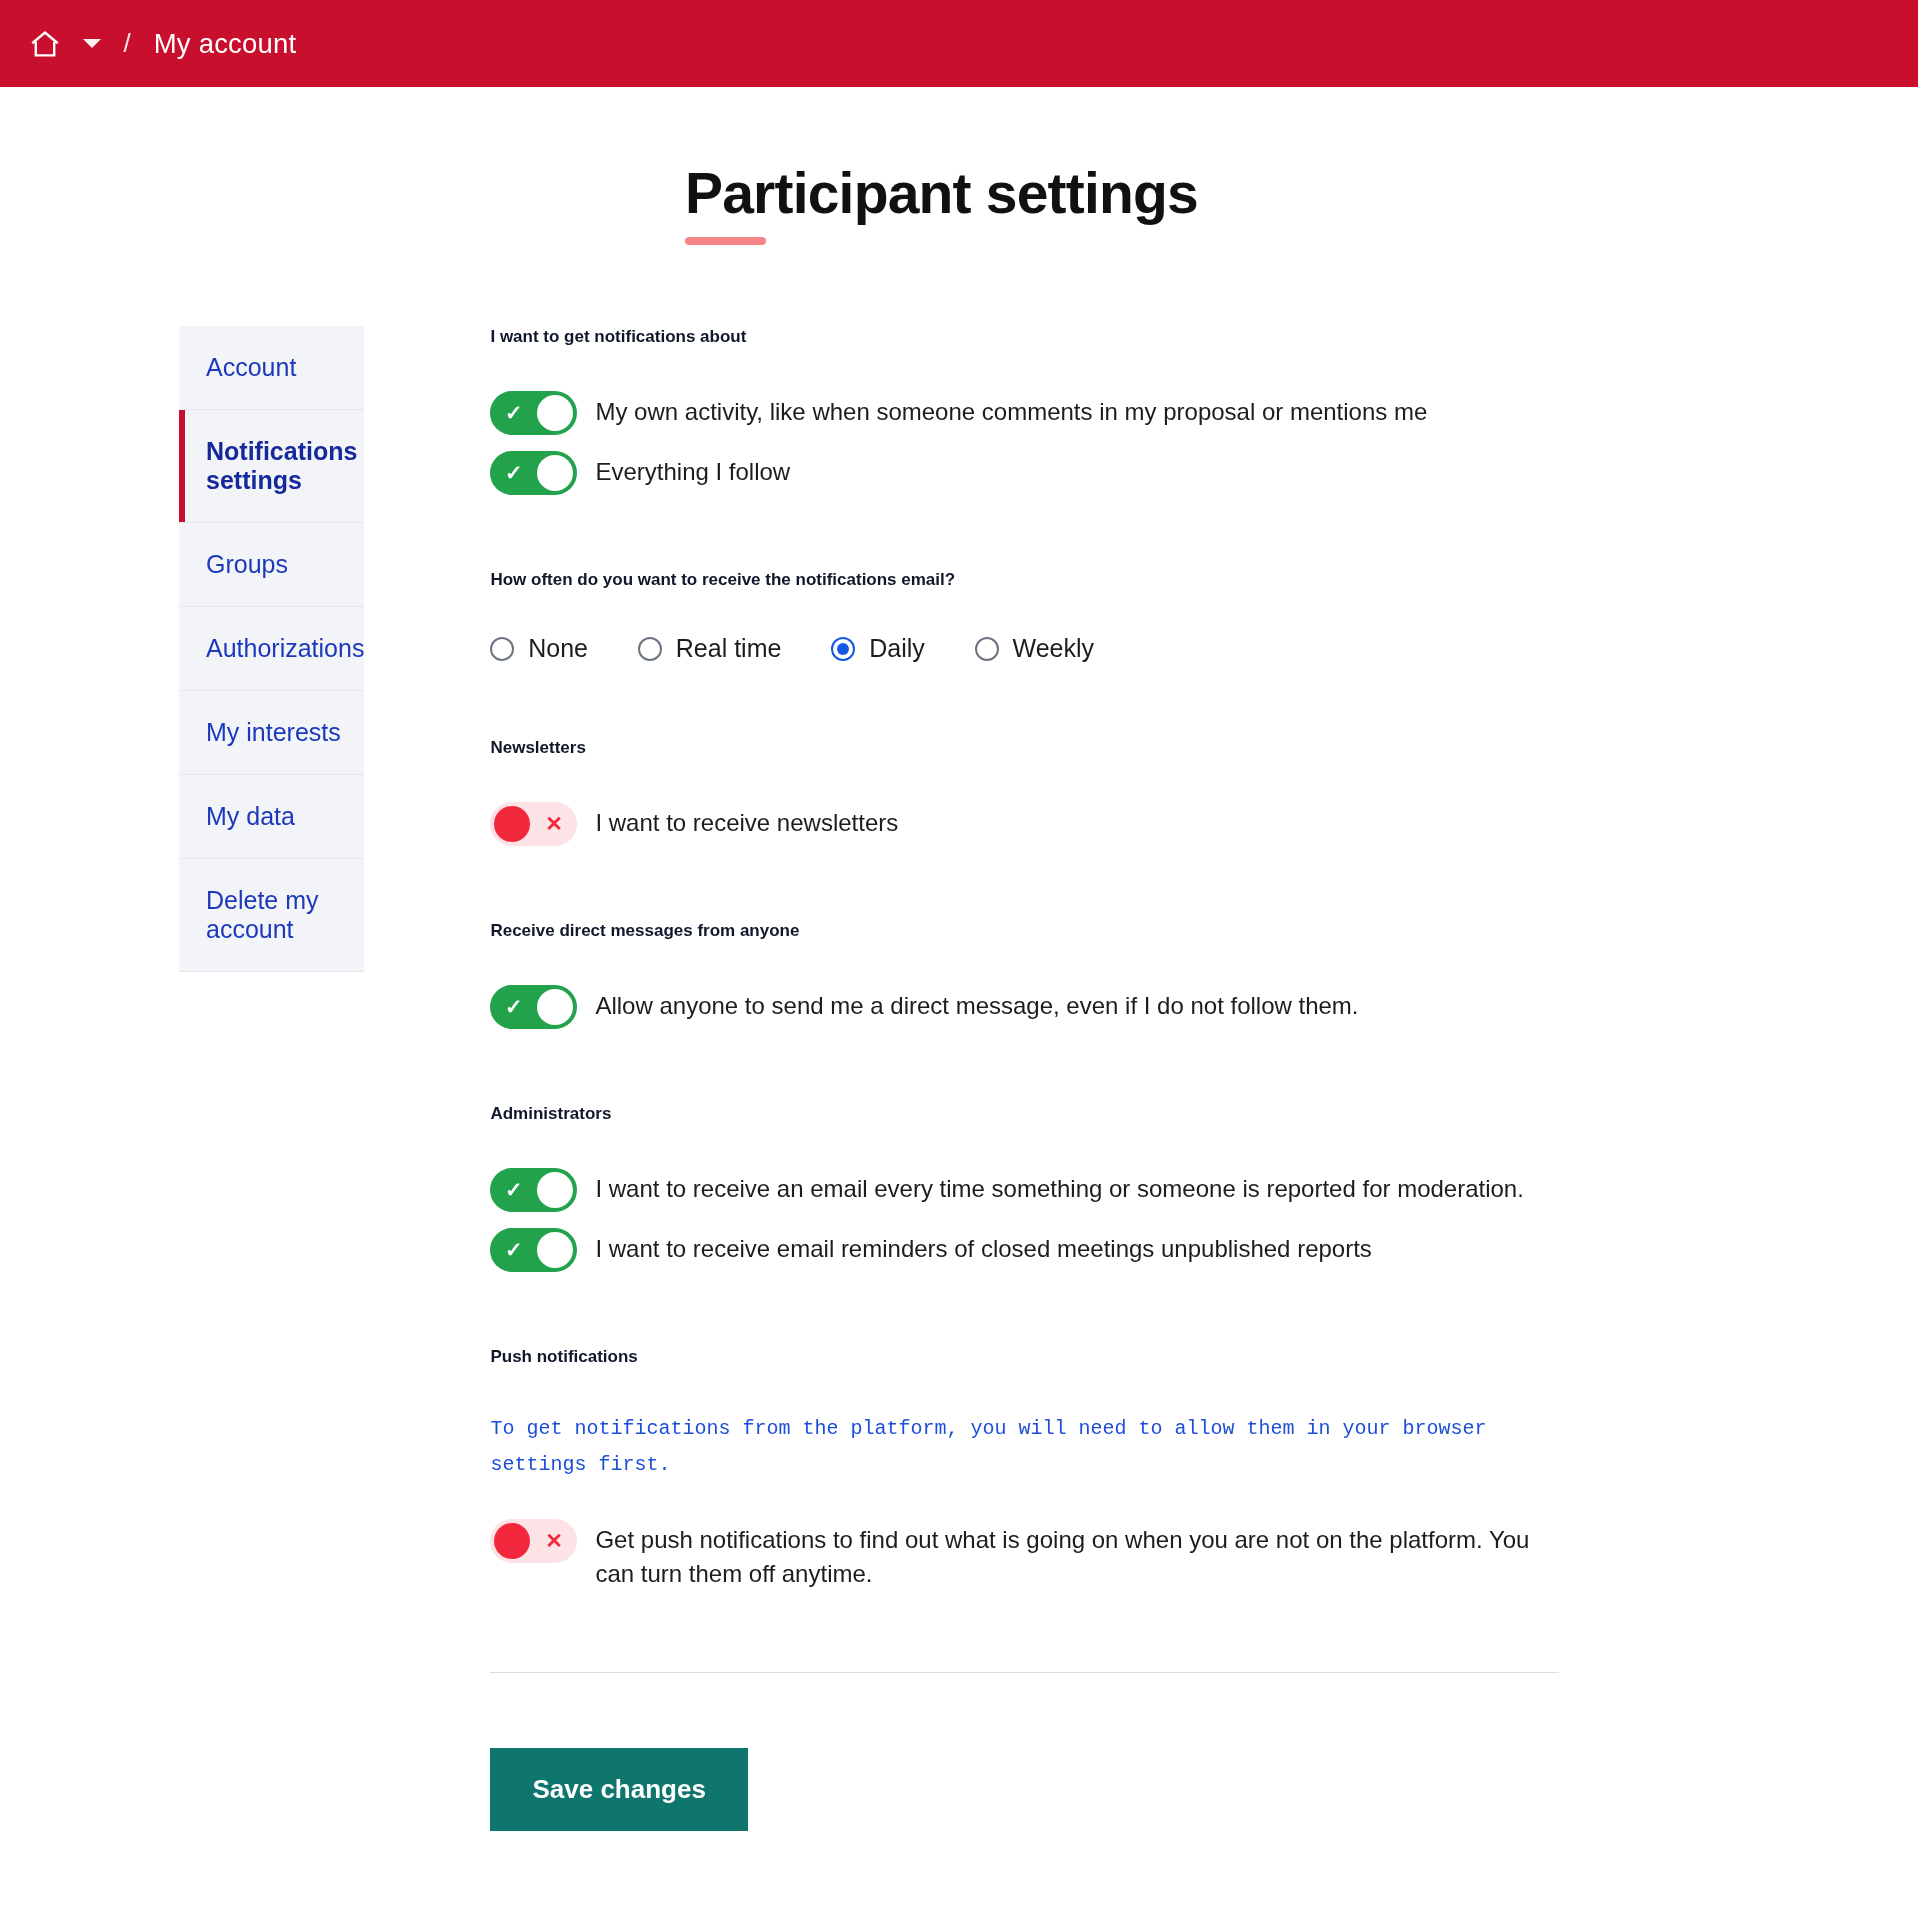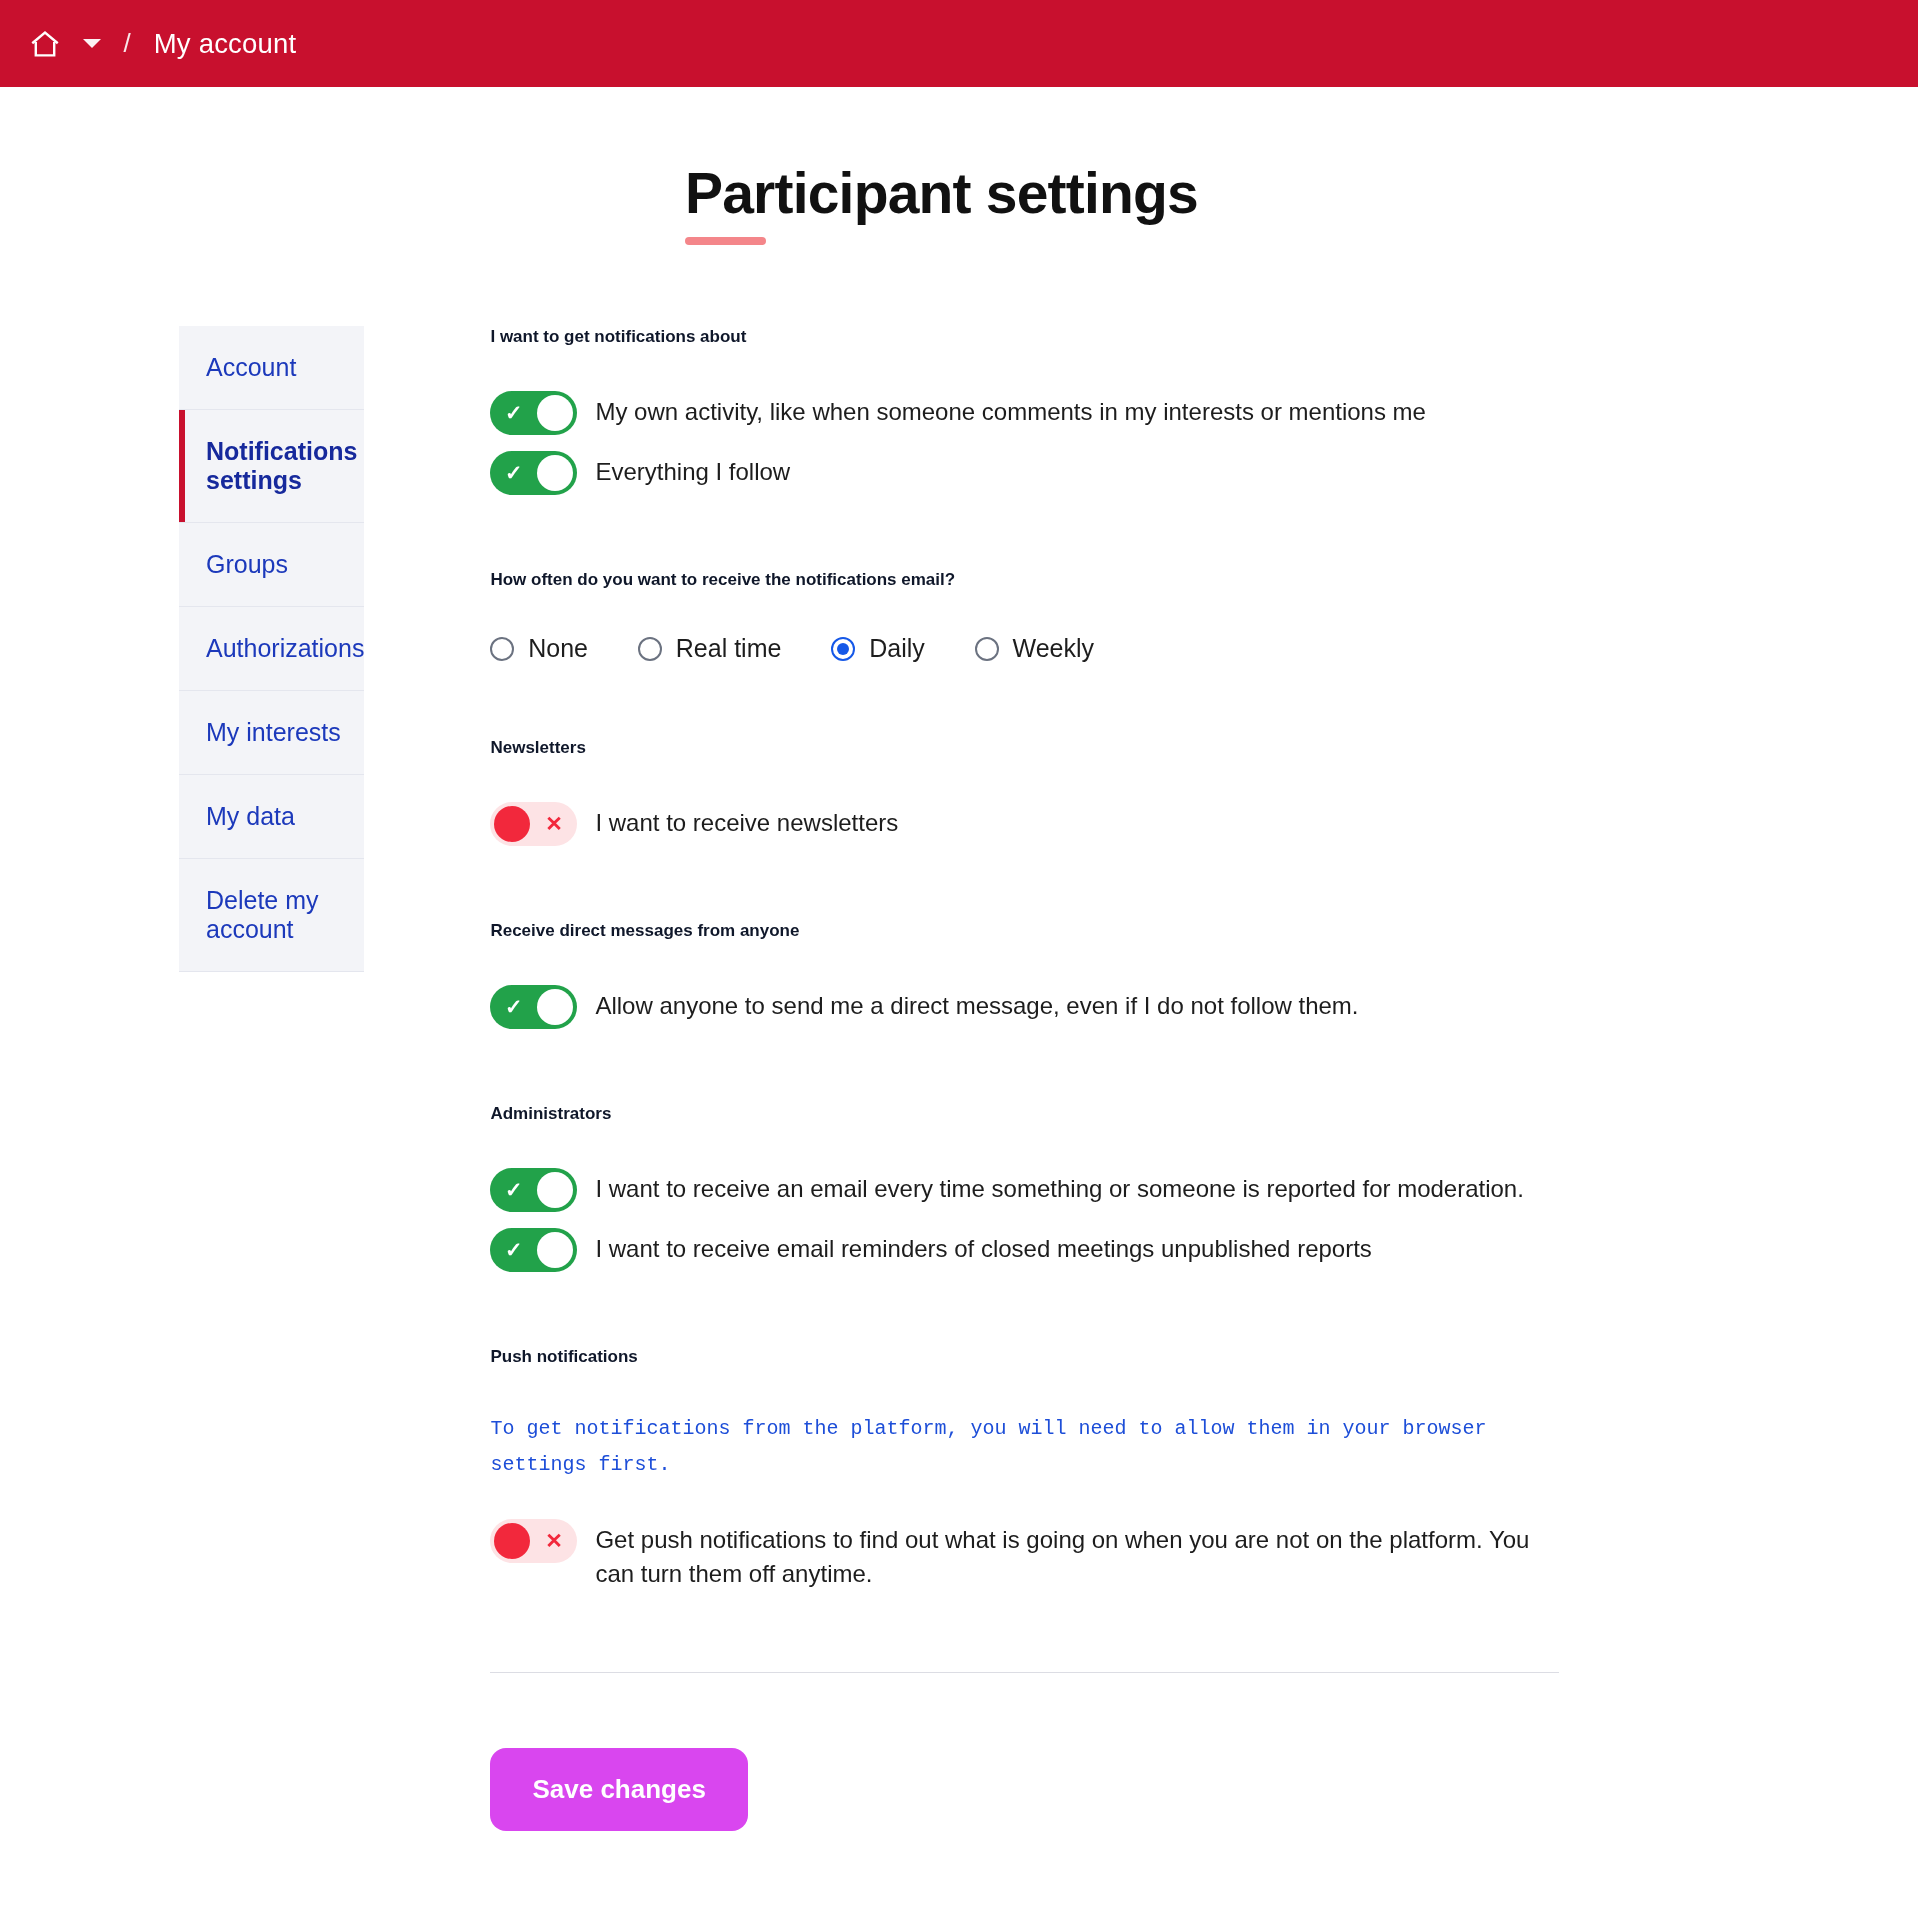--- a/index.html
+++ b/index.html
@@ -185,26 +185,26 @@
 
   .divider {
     margin: 81px 0 0 0;
     border-top: 0.8px solid #dcdde4;
     width: 1069px;
   }
 
   .save-btn {
     margin-top: 75px;
     display: inline-block;
-    background: #d946ef;
+    background: #0f766e;
     color: #ffffff;
     font-size: 26px;
     font-weight: bold;
     border: none;
-    border-radius: 16px;
+    border-radius: 0;
     padding: 26px 42px;
     cursor: pointer;
     font-family: "Liberation Sans", sans-serif;
   }
 </style>
 </head>
 <body>
 
 <div class="topbar">
   <span class="home-icon">
@@ -254,21 +254,21 @@
     <main class="main">
 
       
       <h2 class="section-head">I want to get notifications about</h2>
 
       <div class="toggle-row">
         <div class="toggle on">
           <span class="mark">✓</span>
           <span class="knob"></span>
         </div>
-        <div class="toggle-label">My own activity, like when someone comments in my interests or mentions me</div>
+        <div class="toggle-label">My own activity, like when someone comments in my proposal or mentions me</div>
       </div>
 
       <div class="toggle-row">
         <div class="toggle on">
           <span class="mark">✓</span>
           <span class="knob"></span>
         </div>
         <div class="toggle-label">Everything I follow</div>
       </div>
 

